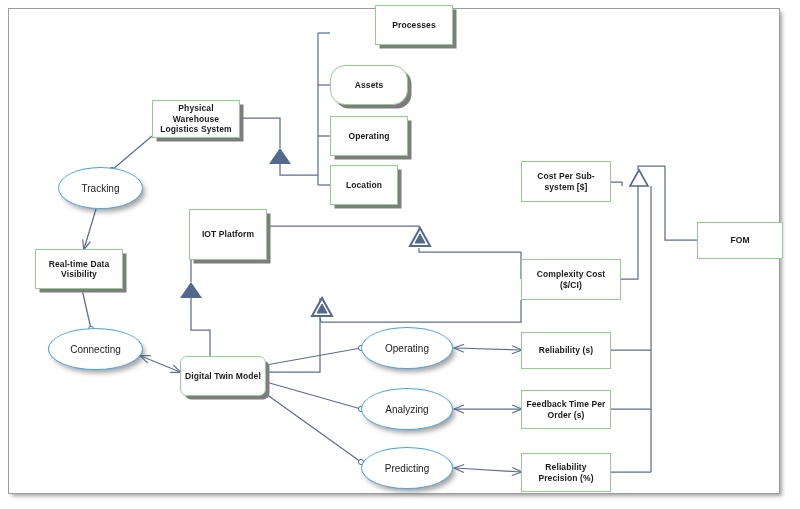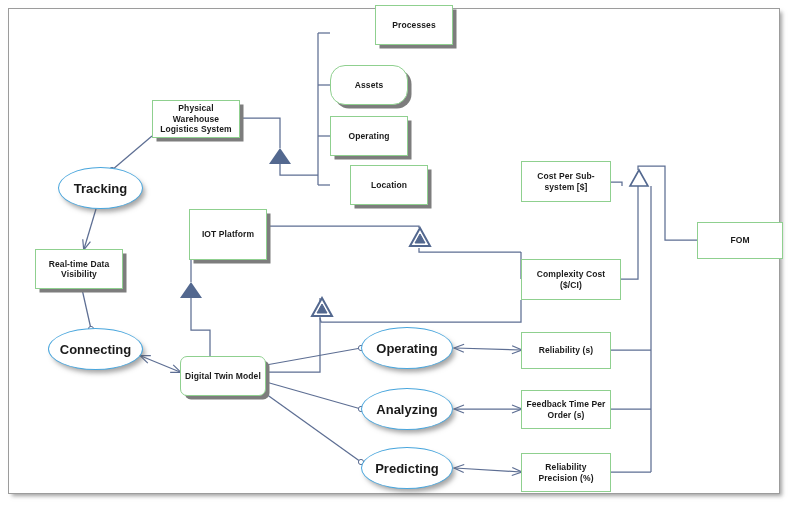--- a/index.html
+++ b/index.html
@@ -12,21 +12,21 @@
   svg.edges{position:absolute;left:0;top:0;width:800px;height:509px;pointer-events:none;}
 
   .node{position:absolute;box-sizing:border-box;display:flex;align-items:center;
         justify-content:center;text-align:center;}
   .rect{background:#ffffff;border:1.2px solid #8fd08f;color:#1a1a1a;
         font-size:8.5px;font-weight:bold;line-height:1.22;letter-spacing:.1px;}
   .rect.shadowed{box-shadow:4px 4px 0 -0.5px #7d7d7d;}
   .rect span{display:block;padding:0 3px;}
 
   .ell{border:1.6px solid #49a6dd;border-radius:50%;background:#ffffff;
-       color:#1a1a1a;font-size:13px;font-weight:bold;
+       color:#1a1a1a;font-size:10px;font-weight:normal;
        box-shadow:3px 4px 5px -1px rgba(90,90,90,0.55);justify-content:center;}
 
   .tri-filled{position:absolute;width:0;height:0;border-left:11px solid transparent;
       border-right:11px solid transparent;border-bottom:16px solid #53688f;}
   .tri-open{position:absolute;}
   .tri-open svg{display:block;}
 </style>
 </head>
 <body>
 
@@ -99,21 +99,21 @@
 
     <div class="node rect shadowed" style="left:330px;top:5px;width:78px;height:40px;margin-left:45px;">
       <span>Processes</span>
     </div>
     <div class="node rect shadowed" style="left:330px;top:65px;width:78px;height:40px;border-radius:15px;">
       <span>Assets</span>
     </div>
     <div class="node rect shadowed" style="left:330px;top:116px;width:78px;height:40px;">
       <span>Operating</span>
     </div>
-    <div class="node rect shadowed" style="left:330px;top:165px;width:78px;height:40px;margin-left:20px;">
+    <div class="node rect shadowed" style="left:330px;top:165px;width:68px;height:40px;">
       <span>Location</span>
     </div>
 
     <div class="node rect shadowed" style="left:152px;top:100px;width:88px;height:38px;">
       <span>Physical Warehouse Logistics System</span>
     </div>
 
     <div class="node rect shadowed" style="left:35px;top:249px;width:88px;height:40px;">
       <span>Real-time Data Visibility</span>
     </div>

